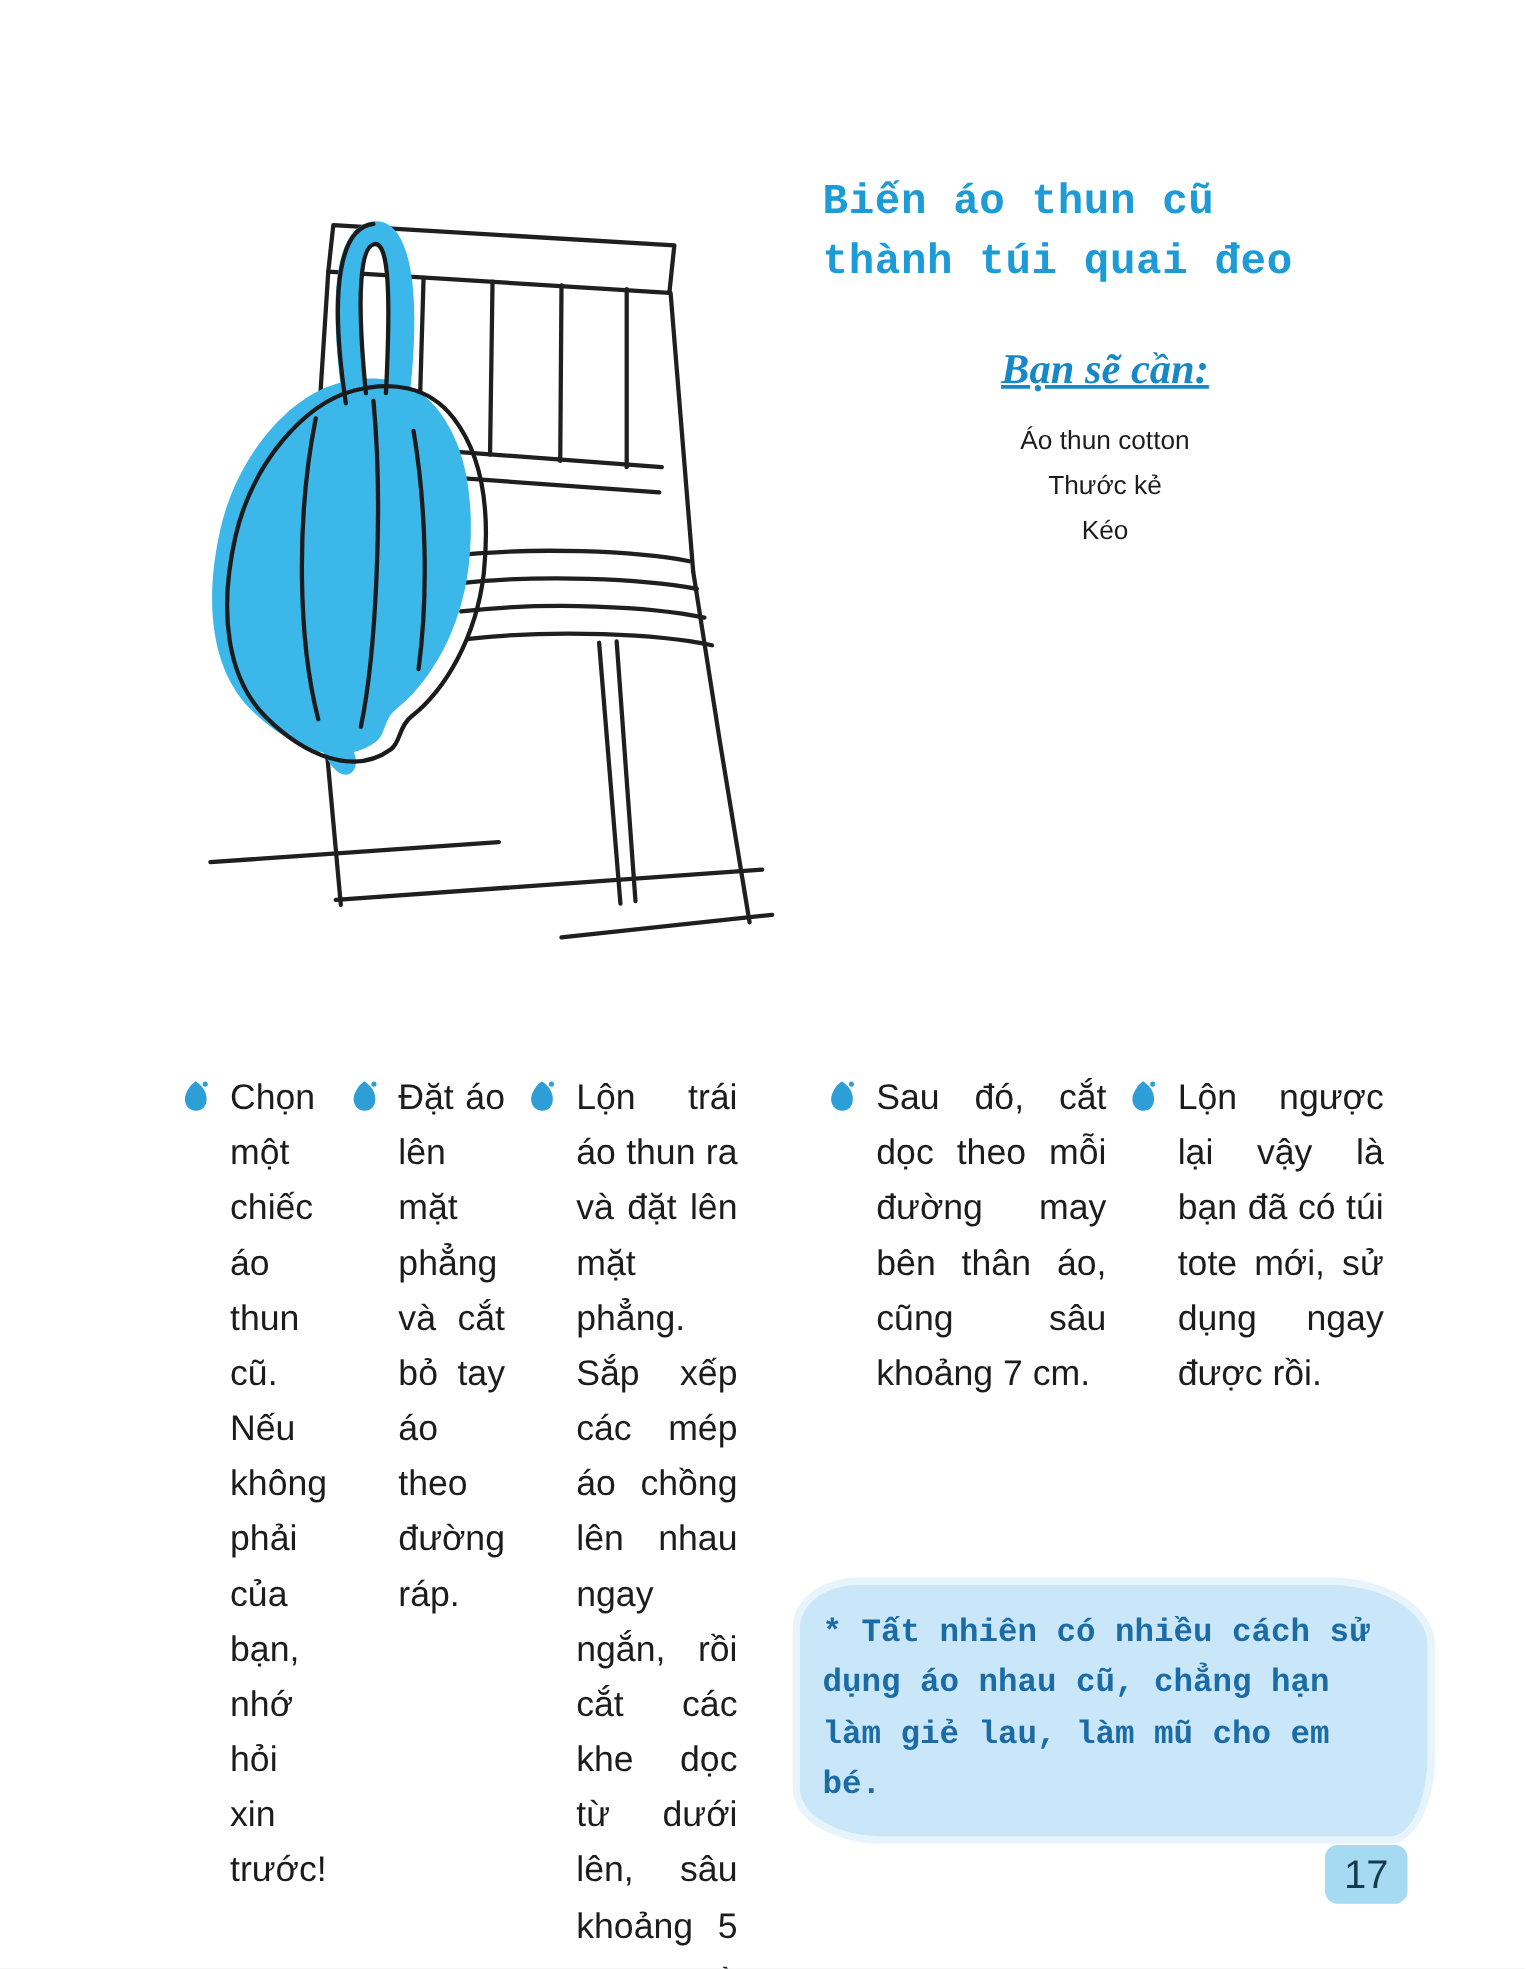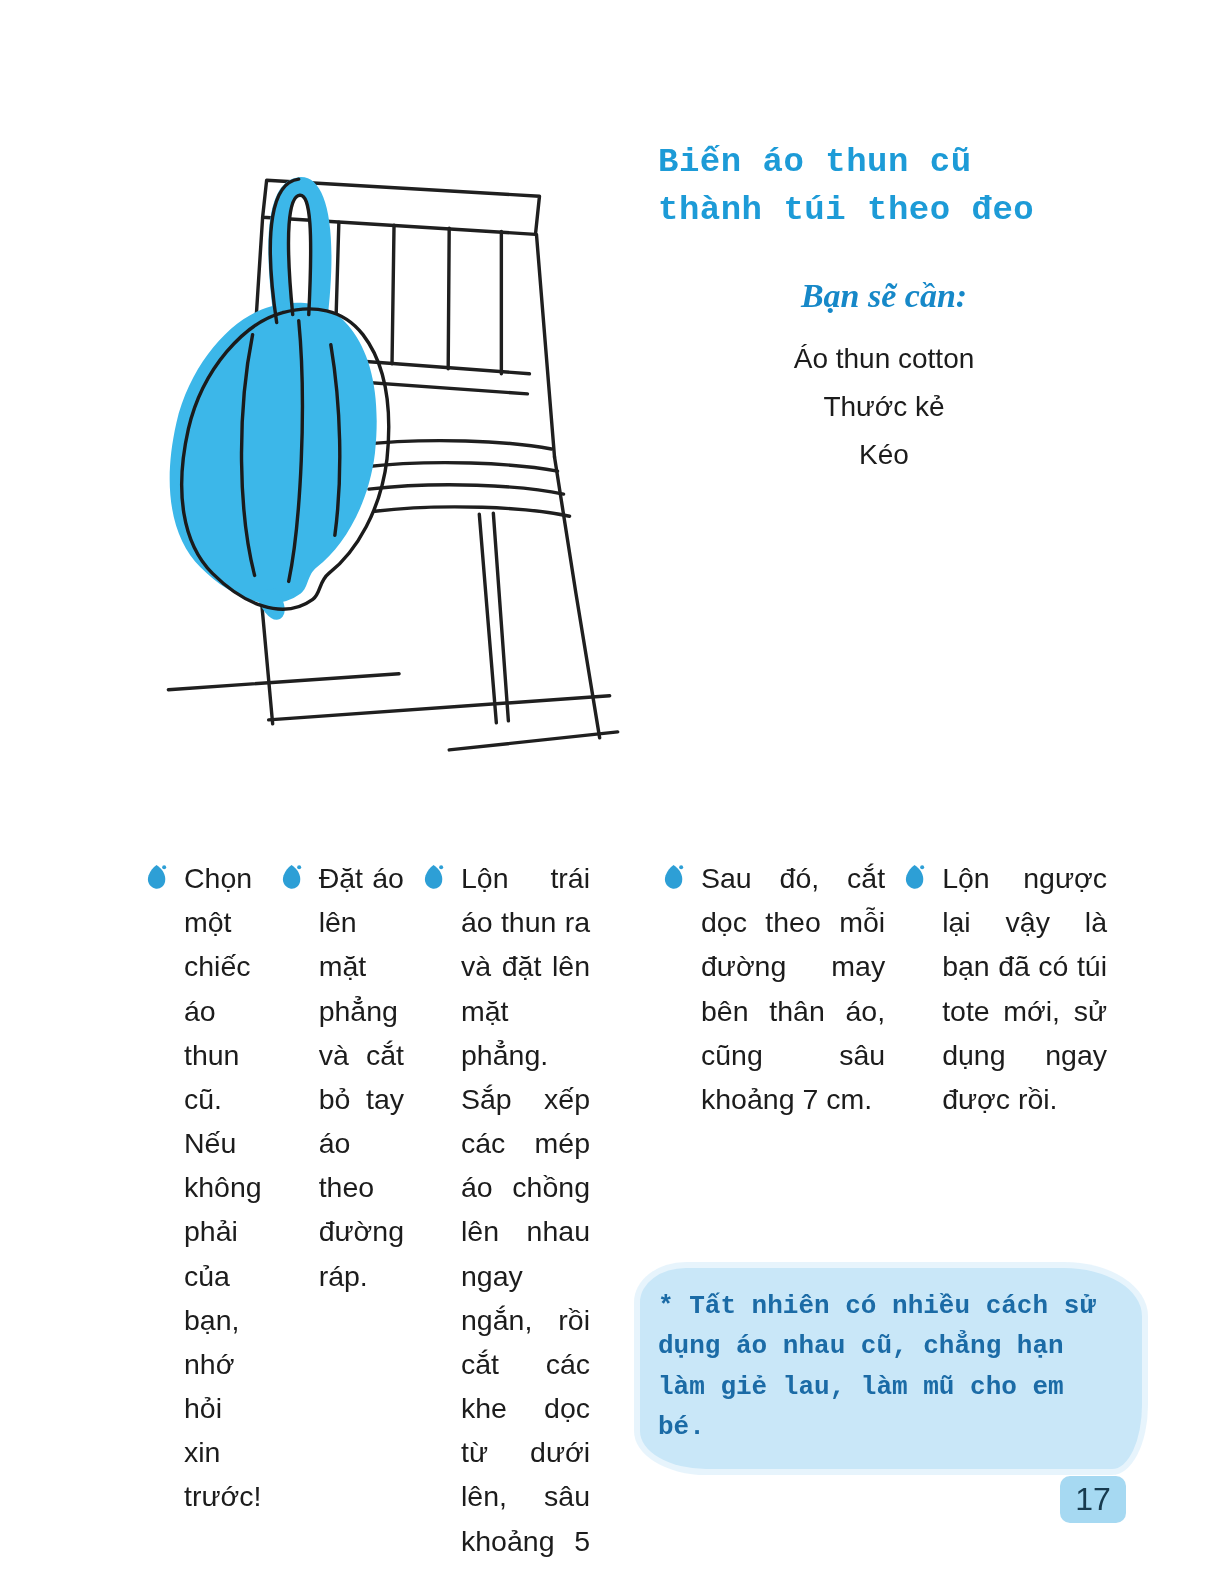--- a/index.html
+++ b/index.html
@@ -49,25 +49,26 @@
     color:var(--ink);
   }
   .needs-heading{
     margin:42px 0 0;
     text-align:center;
     font-family:"Liberation Serif", serif;
     font-style:italic;
     font-weight:bold;
     font-size:34px;
     color:var(--heading-blue);
+    text-decoration:underline;
   }
   .needs-list{
     margin-top:20px;
     text-align:center;
-    font-size:28px;
+    font-size:21px;
     line-height:1.72;
   }
   
   .steps{
     position:absolute;left:145px;top:856px;
     width:962px;
     display:flex;gap:72px;
   }
   .steps-col{
     width:445px;
@@ -174,21 +175,21 @@
         <path d="M150,198 C158,282 152,400 140,458"></path>
         <path d="M104,212 C88,292 90,390 106,452"></path>
         <path d="M182,222 C192,282 194,352 186,412"></path>
       </g>
     </svg>
   </div>
 
   <div class="header-col">
     <h1 class="title">
       <span>Biến áo thun cũ</span><br>
-      <span>thành túi theo đeo</span>
+      <span>thành túi quai đeo</span>
     </h1>
     <h2 class="needs-heading">Bạn sẽ cần:</h2>
     <div class="needs-list">
       <div>Áo thun cotton</div>
       <div>Thước kẻ</div>
       <div>Kéo</div>
     </div>
   </div>
 
   <div class="steps">

